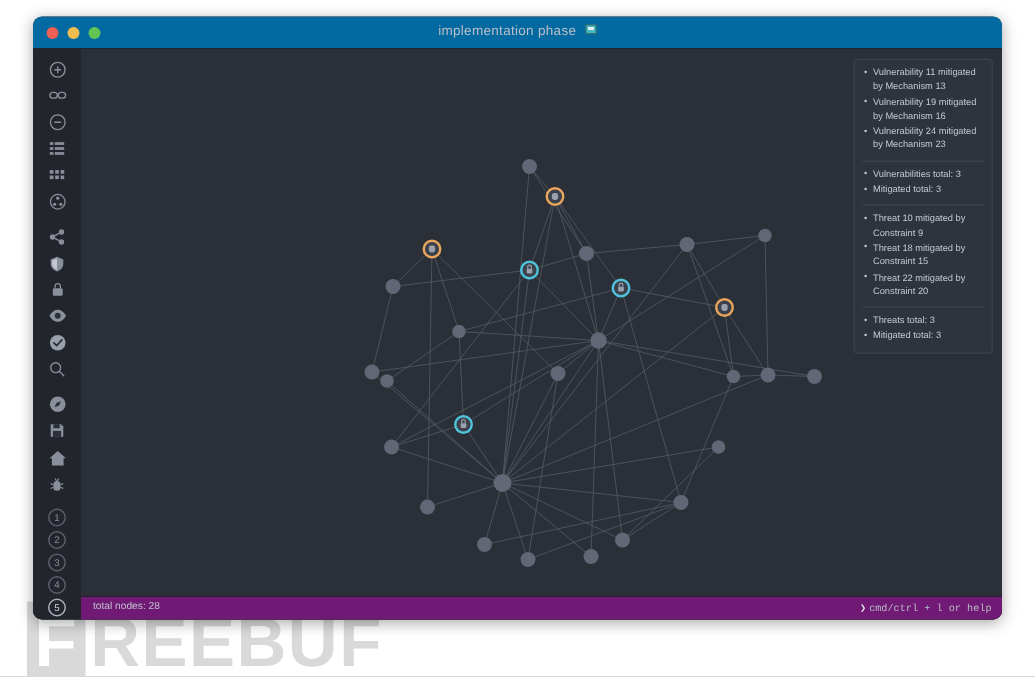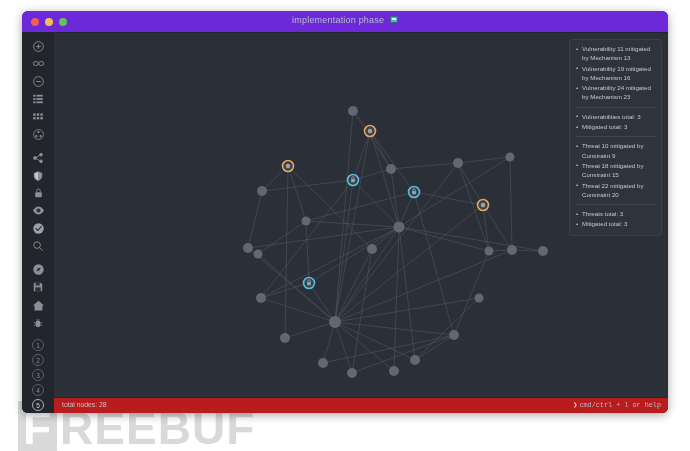--- a/index.html
+++ b/index.html
@@ -43,21 +43,21 @@
     width: 646px; height: 402px;
     background: #272b33;
     border-radius: 6px;
     overflow: hidden;
     box-shadow: 0 2px 10px rgba(0,0,0,0.35);
   }
 
   .titlebar {
     position: relative;
     height: 21px;
-    background: #6d28d9;
+    background: #0369a1;
     border-bottom: 1px solid #22252c;
   }
   .traffic {
     position: absolute;
     left: 9px; top: 7px;
     display: flex; gap: 6px;
   }
   .dot { width: 8px; height: 8px; border-radius: 50%; }
   .dot.red { background: #ee5f56; }
   .dot.yellow { background: #f4bd4e; }
@@ -187,21 +187,21 @@
     position: absolute;
     left: 1px; top: -0.5px;
     color: #c3c8d1;
   }
 
   
   .statusbar {
     position: absolute;
     left: 32px; right: 0; bottom: 0;
     height: 16px;
-    background: #b91c1c;
+    background: #701a75;
     border-top: 1px solid #22252c;
     text-decoration: underline;
   }
   .status-left {
     position: absolute;
     left: 8px; top: 3px;
     font-size: 6.8px;
     color: #c0c5ce;
   }
   .status-right {

